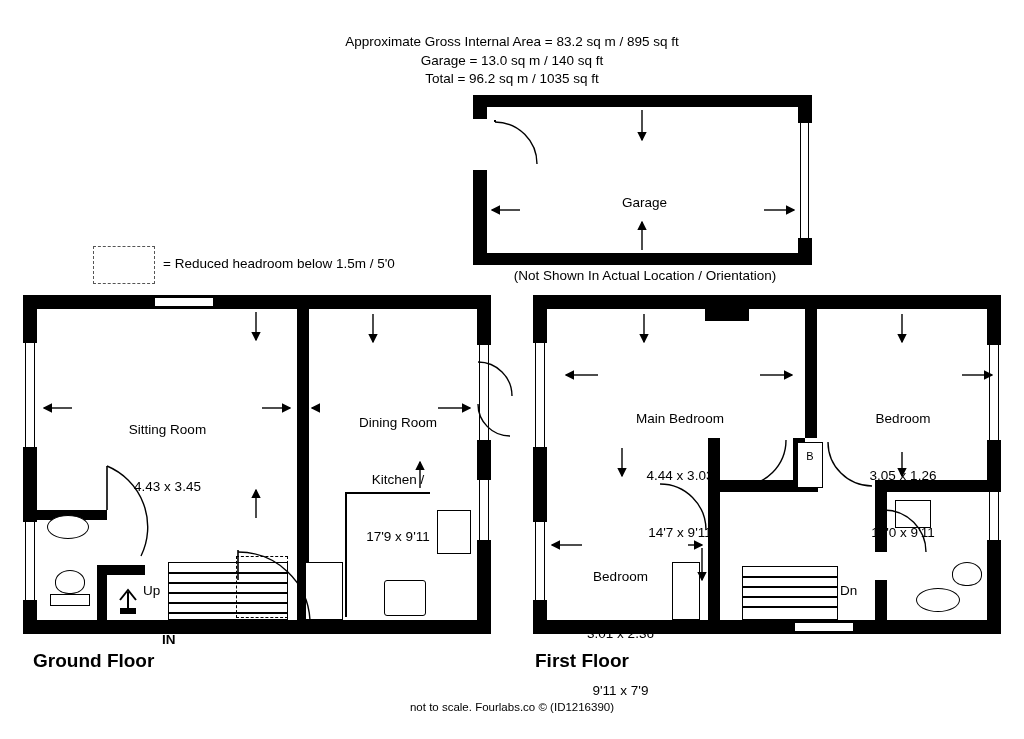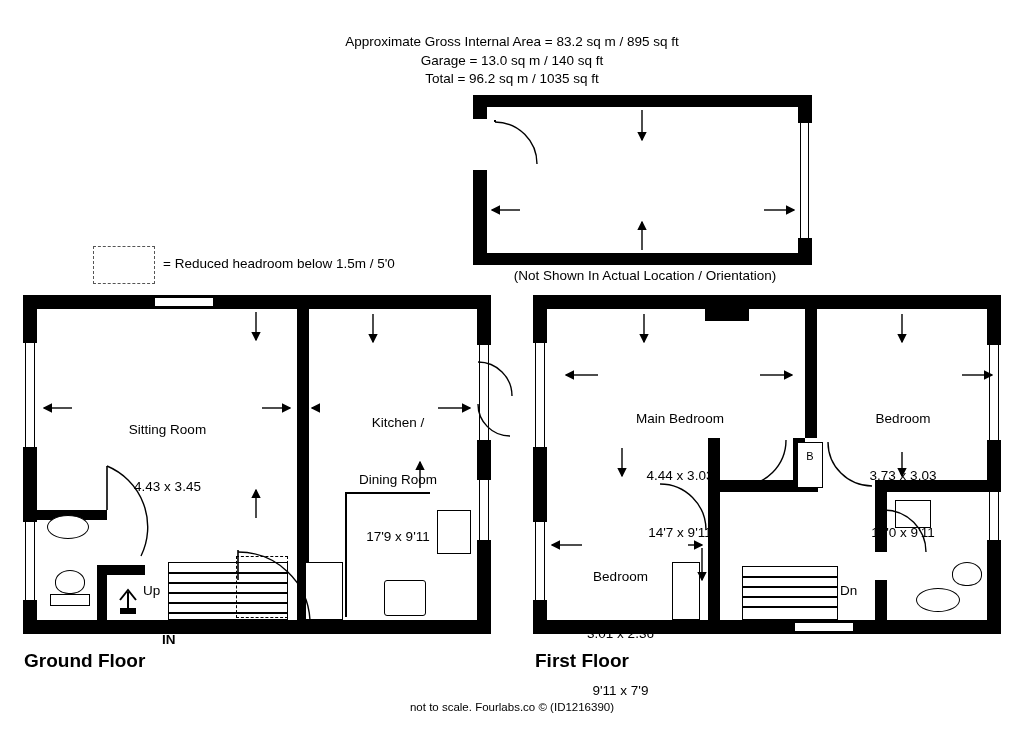--- a/index.html
+++ b/index.html
@@ -126,20 +126,25 @@
   <div class="wall" style="left:473px;top:253px;width:339px;height:12px;"></div>
 
   <div class="wall" style="left:473px;top:170px;width:14px;height:95px;"></div>
   <div class="wall" style="left:473px;top:95px;width:14px;height:24px;"></div>
 
   <div class="wall" style="left:798px;top:95px;width:14px;height:28px;"></div>
   <div class="wall" style="left:798px;top:238px;width:14px;height:27px;"></div>
 
   <div class="win-v" style="left:800px;top:123px;width:9px;height:115px;"></div>
 
+  <div class="label" style="left:542px;top:155px;width:205px;">
+    <span class="nm">Garage</span>
+    <span class="nm">5.35 x 2.39</span>
+    <span class="nm">17'7 x 7'10</span>
+  </div>
 
   <div class="note" style="left:487px;top:268px;width:316px;">(Not Shown In Actual Location / Orientation)</div>
 
   <div class="room-fill" style="left:37px;top:308px;width:440px;height:325px;"></div>
 
   <div class="wall" style="left:23px;top:295px;width:468px;height:14px;"></div>
   <div class="wall" style="left:23px;top:620px;width:468px;height:14px;"></div>
   <div class="wall" style="left:23px;top:295px;width:14px;height:48px;"></div>
   <div class="wall" style="left:23px;top:447px;width:14px;height:75px;"></div>
   <div class="wall" style="left:23px;top:600px;width:14px;height:34px;"></div>
@@ -178,28 +183,28 @@
   <div class="thin" style="left:47px;top:515px;width:42px;height:24px;background:#fff;border:1.5px solid #000;border-radius:50%;"></div>
   <div class="thin" style="left:55px;top:570px;width:30px;height:24px;background:#fff;border:1.5px solid #000;border-radius:50% 50% 45% 45%;"></div>
   <div class="thin" style="left:50px;top:594px;width:40px;height:12px;background:#fff;border:1.5px solid #000;"></div>
 
   <div class="label" style="left:60px;top:382px;width:215px;">
     <span class="nm">Sitting Room</span>
     <span class="nm">4.43 x 3.45</span>
   </div>
 
   <div class="label" style="left:318px;top:375px;width:160px;">
+    <span class="nm">Dining Room</span>
     <span class="nm">Kitchen /</span>
-    <span class="nm">Dining Room</span>
     <span class="nm">17'9 x 9'11</span>
   </div>
 
   <div class="up-label" style="left:143px;top:583px;">Up</div>
   <div class="in-label" style="left:118px;top:632px;margin-left:44px;">IN</div>
-  <div class="floor-title" style="left:24px;top:650px;">Ground Floor</div>
+  <div class="floor-title" style="left:33px;top:650px;">Ground Floor</div>
 
   <div class="room-fill" style="left:547px;top:308px;width:440px;height:325px;"></div>
 
   <div class="wall" style="left:533px;top:295px;width:468px;height:14px;"></div>
   <div class="wall" style="left:533px;top:620px;width:468px;height:14px;"></div>
   <div class="wall" style="left:533px;top:295px;width:14px;height:48px;"></div>
   <div class="wall" style="left:533px;top:447px;width:14px;height:75px;"></div>
   <div class="wall" style="left:533px;top:600px;width:14px;height:34px;"></div>
   <div class="wall" style="left:987px;top:295px;width:14px;height:50px;"></div>
   <div class="wall" style="left:987px;top:440px;width:14px;height:40px;"></div>
@@ -237,21 +242,21 @@
   <div class="thin" style="left:916px;top:588px;width:44px;height:24px;background:#fff;border:1.5px solid #000;border-radius:50%;"></div>
 
   <div class="label" style="left:585px;top:371px;width:190px;">
     <span class="nm">Main Bedroom</span>
     <span class="nm">4.44 x 3.03</span>
     <span class="nm">14'7 x 9'11</span>
   </div>
 
   <div class="label" style="left:838px;top:371px;width:130px;">
     <span class="nm">Bedroom</span>
-    <span class="nm">3.73 x 3.03</span>
+    <span class="nm">3.05 x 1.26</span>
     <span class="nm">10'0 x 9'11</span>
   </div>
 
   <div class="label" style="left:553px;top:529px;width:135px;">
     <span class="nm">Bedroom</span>
     <span class="nm">3.01 x 2.36</span>
     <span class="nm">9'11 x 7'9</span>
   </div>
 
   <div class="floor-title" style="left:535px;top:650px;">First Floor</div>

